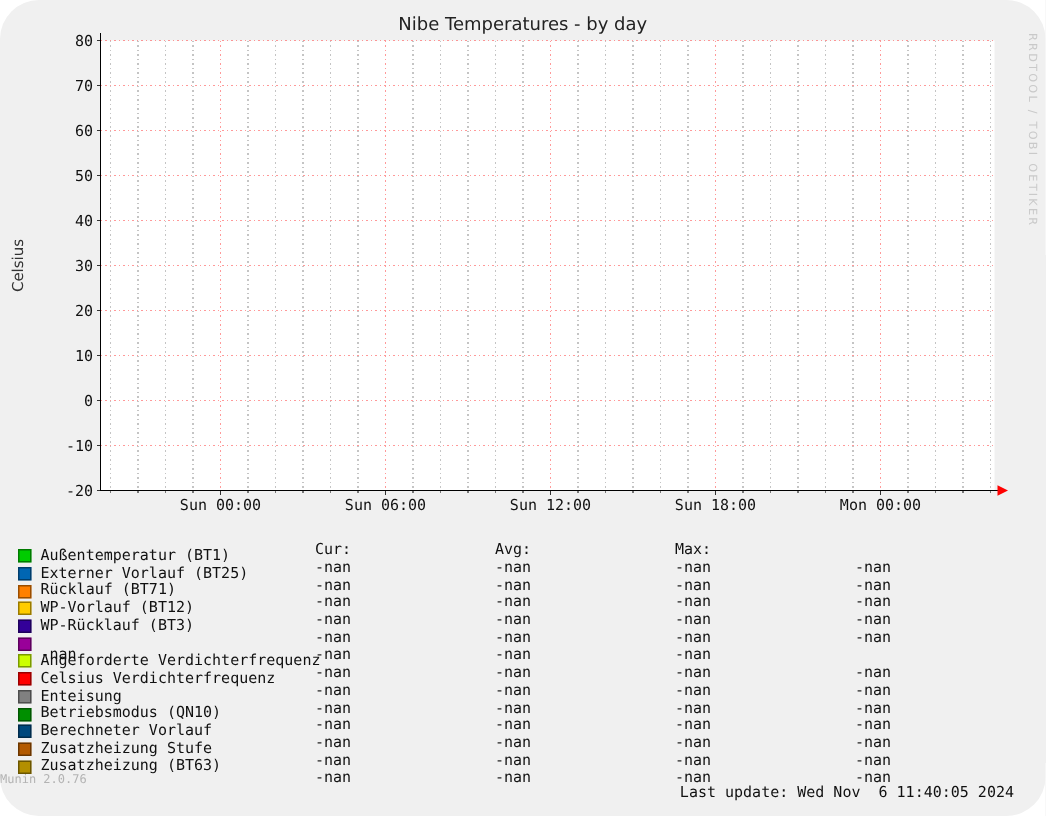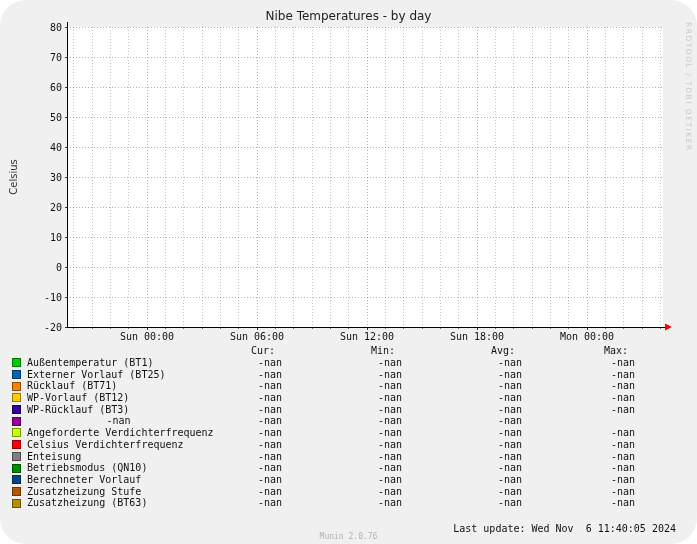--- a/index.html
+++ b/index.html
@@ -32,28 +32,28 @@
   .legend {
     position:absolute; left:0; top:344px; width:697px;
     padding:0 21px 0 12px; font-size:10px; color:#111;
   }
   .lrow {
     display:grid;
     grid-template-columns:15px 183px 120px 120px 120px 106px;
     height:11.7px; line-height:11.7px; align-items:center;
   }
   .lrow.header { height:13px; line-height:13px; }
-  .lrow .val { text-align:center; white-space:pre; }
+  .lrow .val { text-align:left; white-space:pre;margin-top:16px; }
   .lrow.header .val { padding-right:14px; }
   .swatch { width:9px; height:9px; border:1px solid rgba(0,0,0,0.4); display:block; }
   .lbl { white-space:nowrap; overflow:visible; }
   .lastupdate { text-align:right; height:12px; line-height:12px; margin-top:14px; white-space:pre; }
   .munin {
-    position:absolute; bottom:3px; left:0; width:100%;
-    text-align:center; font-size:8px; color:#b3b3b3;
+    position:absolute; bottom:20px; left:0; width:100%;
+    text-align:left; font-size:8px; color:#b3b3b3;
   }
 </style>
 </head>
 <body>
 
 <div class="canvas">
 
   <div class="title">Nibe Temperatures - by day</div>
 
   <div class="ylabel">Celsius</div>
@@ -174,21 +174,20 @@
       <polygon points="665,323.5 672,327 665,330.5" fill="#ff0000"></polygon>
     </svg>
 
   <div class="rrd">RRDTOOL / TOBI OETIKER</div>
 
   <div class="legend">
     <div class="lrow header">
       <span></span>
       <span></span>
       <span class="val">Cur:</span>
-      <span class="val">Min:</span>
       <span class="val">Avg:</span>
       <span class="val">Max:</span>
     </div>
     <div id="legend-rows">
     <div class="lrow">
       <span class="swatch" style="background: rgb(0, 204, 0);"></span>
       <span class="lbl">Außentemperatur (BT1)</span>
       <span class="val">-nan</span>
       <span class="val">-nan</span>
       <span class="val">-nan</span>

